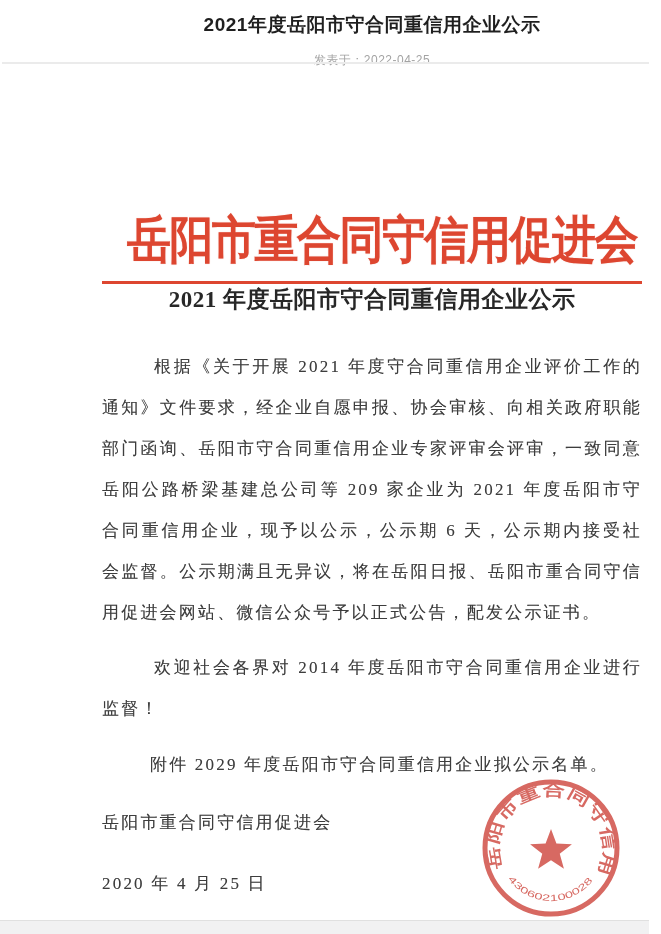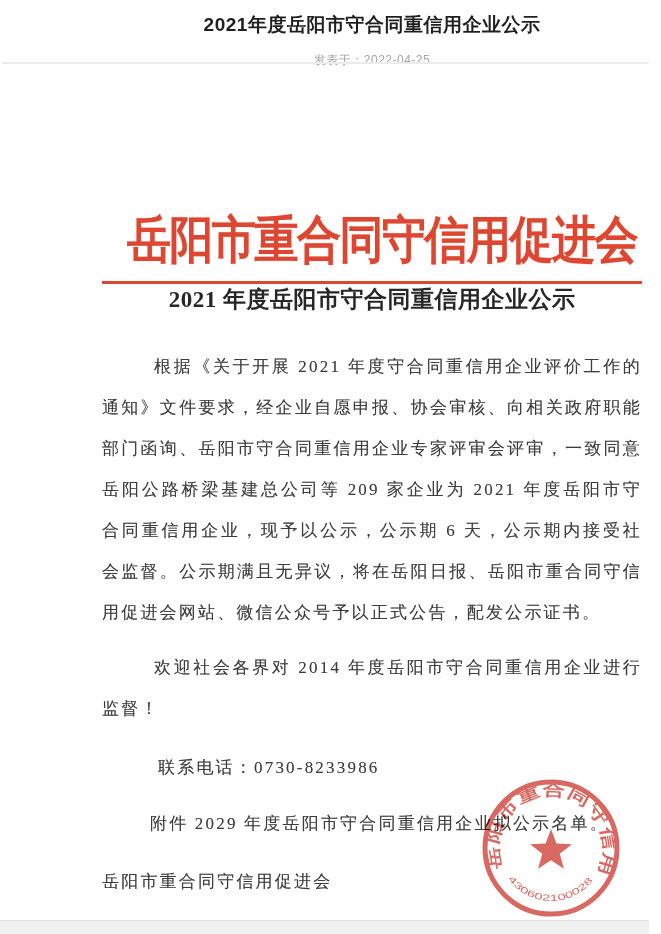--- a/index.html
+++ b/index.html
@@ -83,21 +83,20 @@
 
   <div class="axis doc">
     <div class="doc-inner">
       <div class="letterhead">岳阳市重合同守信用促进会</div>
       <div class="red-rule"></div>
       <div class="doc-title">2021 年度岳阳市守合同重信用企业公示</div>
 
       <p class="p-body">根据《关于开展 2021 年度守合同重信用企业评价工作的通知》文件要求，经企业自愿申报、协会审核、向相关政府职能部门函询、岳阳市守合同重信用企业专家评审会评审，一致同意岳阳公路桥梁基建总公司等 209 家企业为 2021 年度岳阳市守合同重信用企业，现予以公示，公示期 6 天，公示期内接受社会监督。公示期满且无异议，将在岳阳日报、岳阳市重合同守信用促进会网站、微信公众号予以正式公告，配发公示证书。</p>
       <p class="p-welcome">欢迎社会各界对 2014 年度岳阳市守合同重信用企业进行监督！</p>
 
-      <p class="p-single p-phone">联系电话：0730-8233986</p>
       <p class="p-single p-attach">附件 2029 年度岳阳市守合同重信用企业拟公示名单。</p>
 
       <p class="p-single p-sign">岳阳市重合同守信用促进会</p>
       <p class="p-single p-date">2020 年 4 月 25 日</p>
     </div>
   </div>
 
   <svg class="seal" viewBox="-75 -75 150 150" xmlns="http://www.w3.org/2000/svg">
     <g opacity="0.78">
       <circle r="66" fill="none" stroke="#cc3f36" stroke-width="5"></circle>

